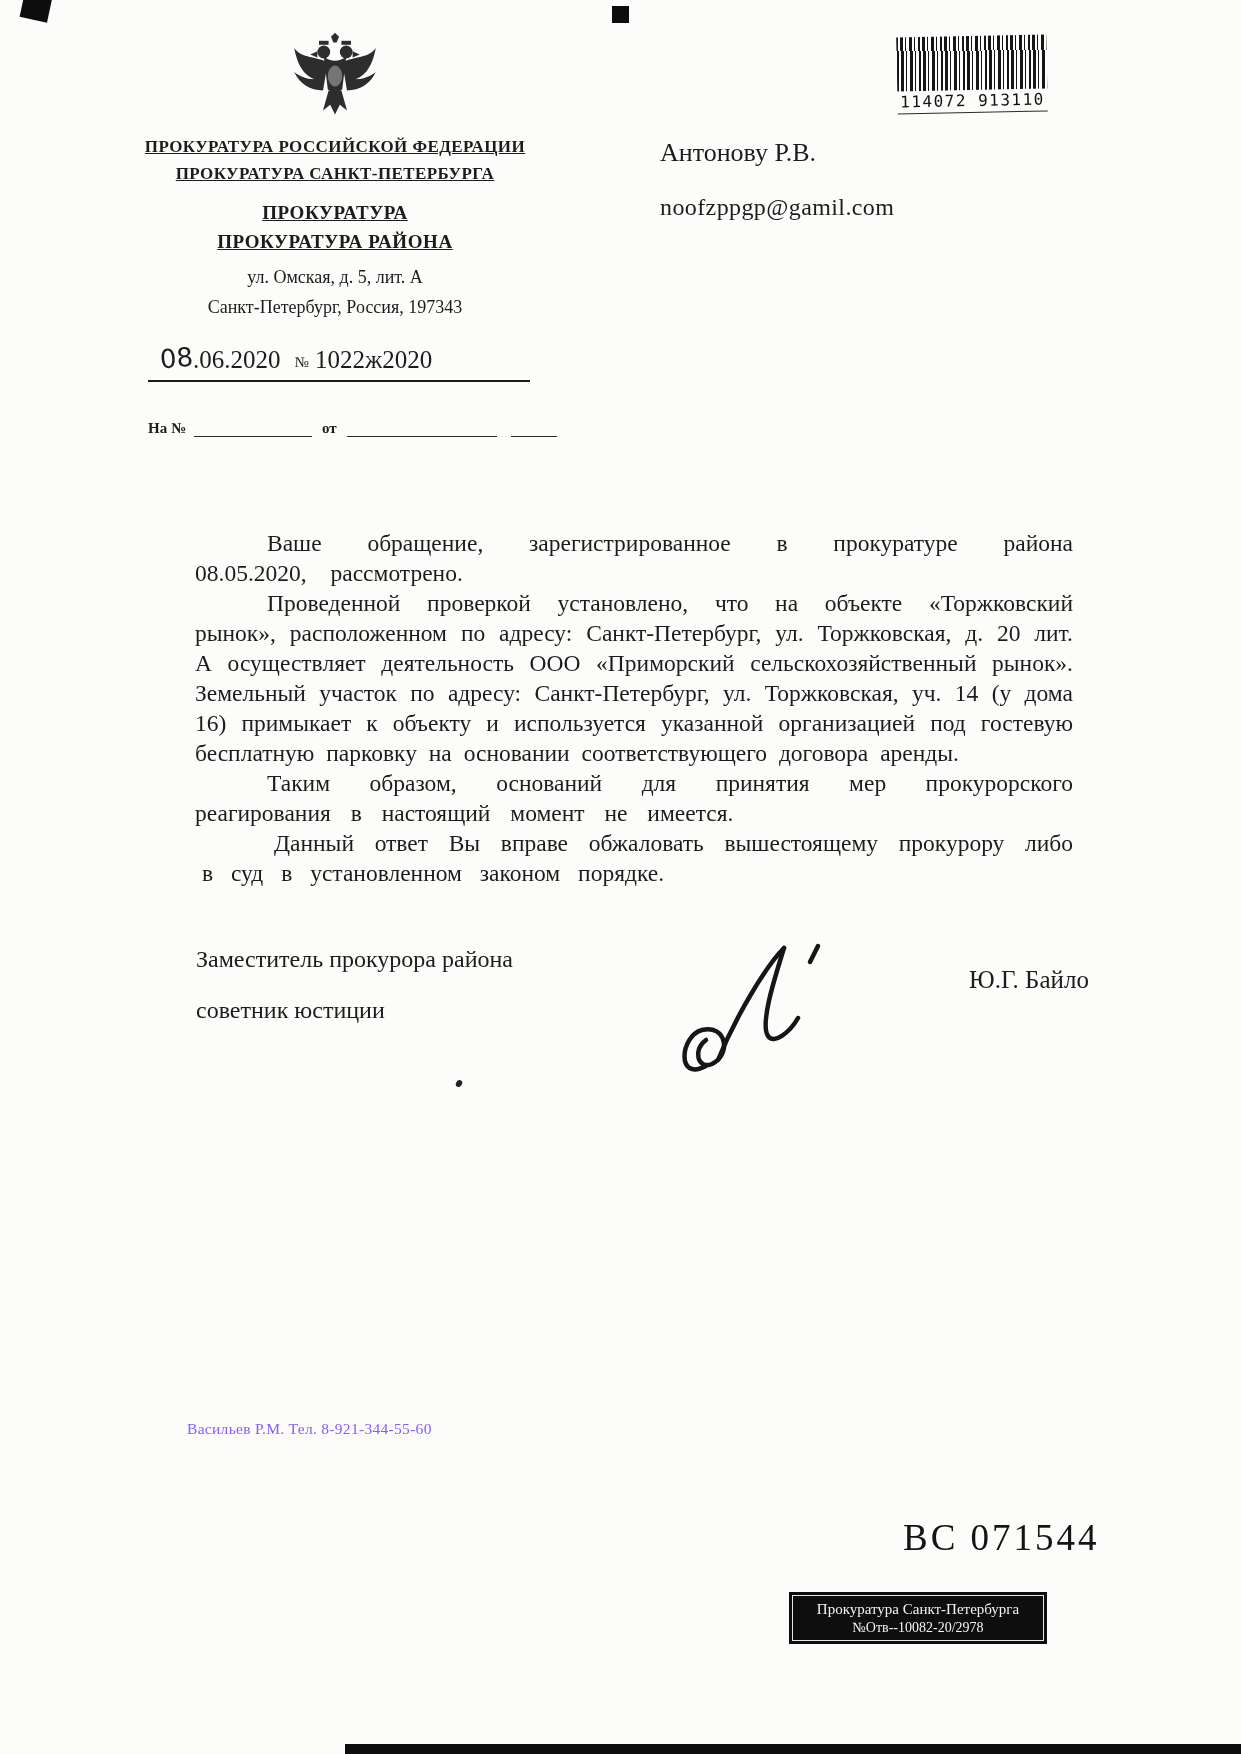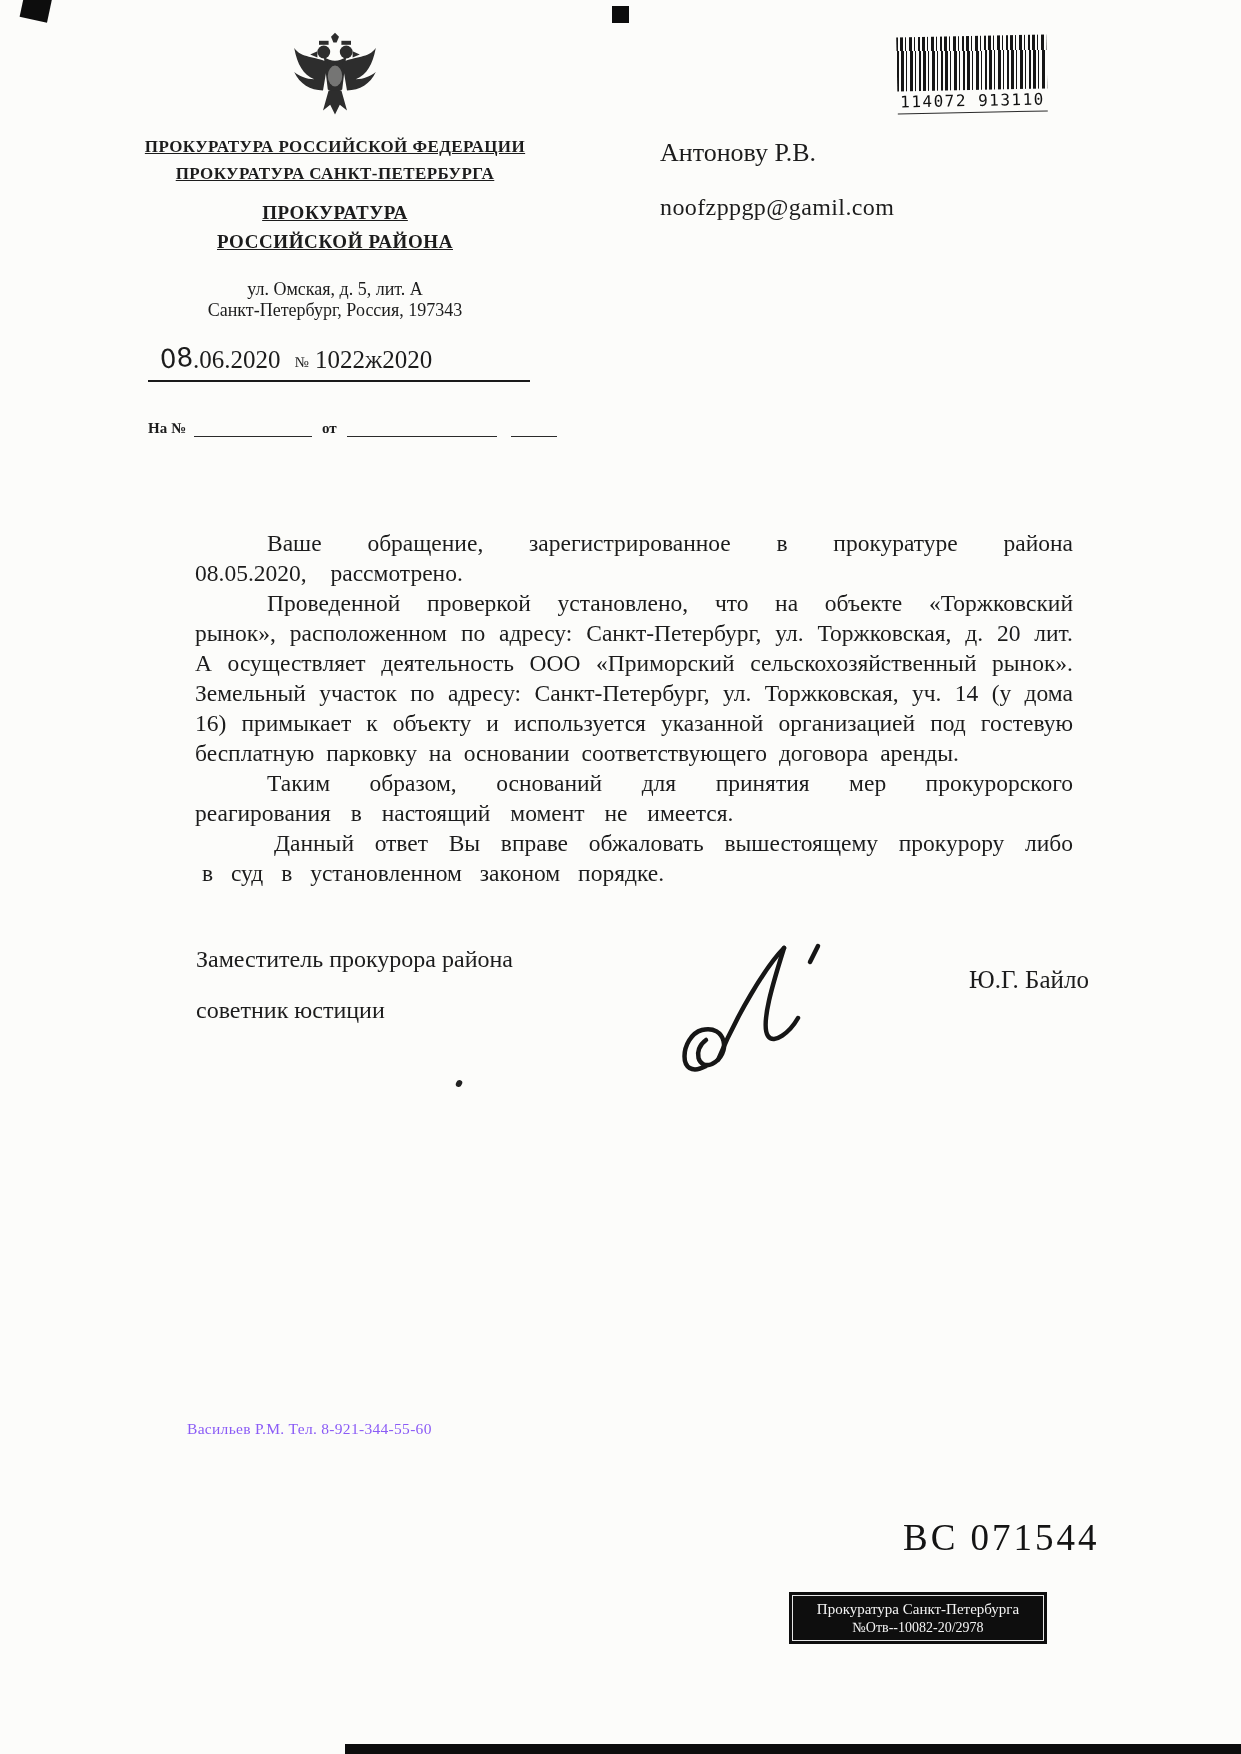--- a/index.html
+++ b/index.html
@@ -17,22 +17,22 @@
   .art-bottombar { left:345px; top:1744px; width:896px; height:10px; }
   .ink-speck { position:absolute; left:456px; top:1080px; width:6px; height:7px;
     background:#222; border-radius:60% 40% 55% 45%; transform:rotate(20deg); }
 
   
   .letterhead { position:absolute; left:128px; top:30px; width:414px; text-align:center; }
   .coat { width:96px; height:100px; display:block; margin:0 auto; }
   .org-line { font-weight:bold; font-size:17px; letter-spacing:.4px; margin-top:7px;text-decoration:underline; }
   .org-line.big { font-size:19px; letter-spacing:.6px; }
   .org-line.big.first { margin-top:18px; }
-  .addr-line { font-size:18px; }
-  .addr-line.first { margin-top:26px; }
+  .addr-line { font-size:18px; margin-top:9px; }
+  .addr-line.first { margin-top:14px; }
 
   .date-line {
     position:absolute; left:148px; top:344px; width:382px;
     border-bottom:2px solid #1a1a1a; padding:0 0 6px 12px;
     font-size:25px; text-align:left; white-space:nowrap;
   }
   .date-day { display:inline-block; font-family:"DejaVu Sans", sans-serif;
     font-size:26px; transform:rotate(-5deg) translateY(-1px); }
   .no-sign { font-size:15px; vertical-align:1px; margin:0 6px 0 14px; }
 
@@ -112,21 +112,21 @@
         <path d="M46,31 Q60,41 74,31 L69,72 Q60,79 51,72 Z"></path>
         <path d="M51,38 C35,30 18,33 9,20 C13,41 20,53 34,59 C24,59 15,55 9,50 C16,65 29,73 45,73 Z"></path>
         <path d="M69,38 C85,30 102,33 111,20 C107,41 100,53 86,59 C96,59 105,55 111,50 C104,65 91,73 75,73 Z"></path>
         <path d="M52,73 L45,98 L54,91 L60,103 L66,91 L75,98 L68,73 Z"></path>
       </g>
       <ellipse cx="60" cy="55" rx="9" ry="13" fill="#fcfcfa" opacity="0.35"></ellipse>
     </svg>
     <div class="org-line">ПРОКУРАТУРА РОССИЙСКОЙ ФЕДЕРАЦИИ</div>
     <div class="org-line">ПРОКУРАТУРА САНКТ-ПЕТЕРБУРГА</div>
     <div class="org-line big first">ПРОКУРАТУРА</div>
-    <div class="org-line big">РОССИЙСКОЙ РАЙОНА</div>
+    <div class="org-line big">ПРОКУРАТУРА РАЙОНА</div>
     <div class="addr-line first">ул. Омская, д. 5, лит. А</div>
     <div class="addr-line">Санкт-Петербург, Россия, 197343</div>
   </div>
 
   <div class="date-line">
     <span class="date-day">08</span><span>.06.2020</span><span class="no-sign">№</span><span>1022ж2020</span>
   </div>
 
   <div class="ref-line">
     <span>На №</span><span class="blank blank-1"></span><span>от</span><span class="blank blank-2"></span><span class="blank blank-3"></span>

